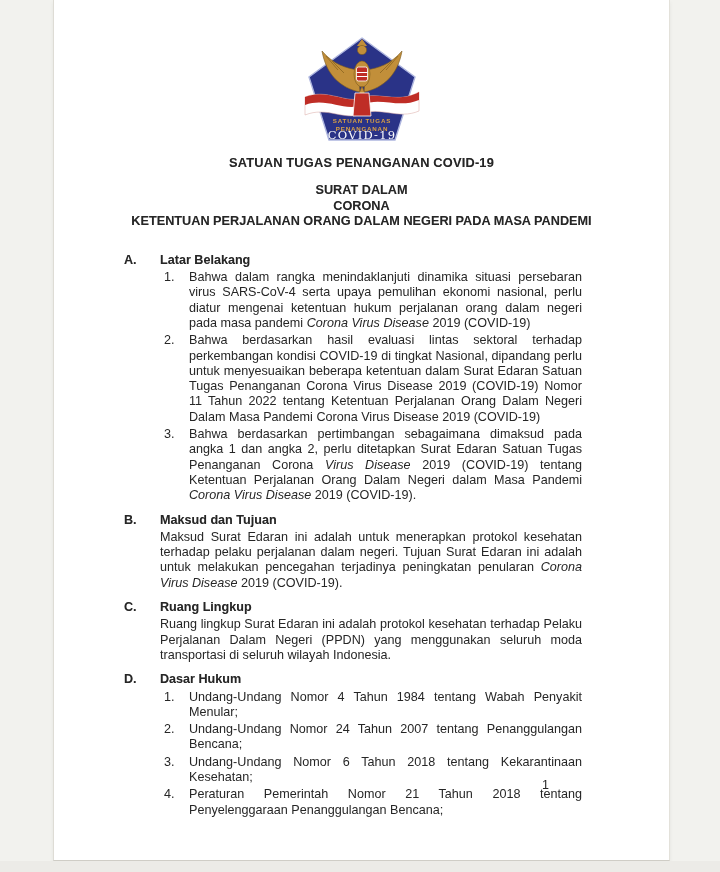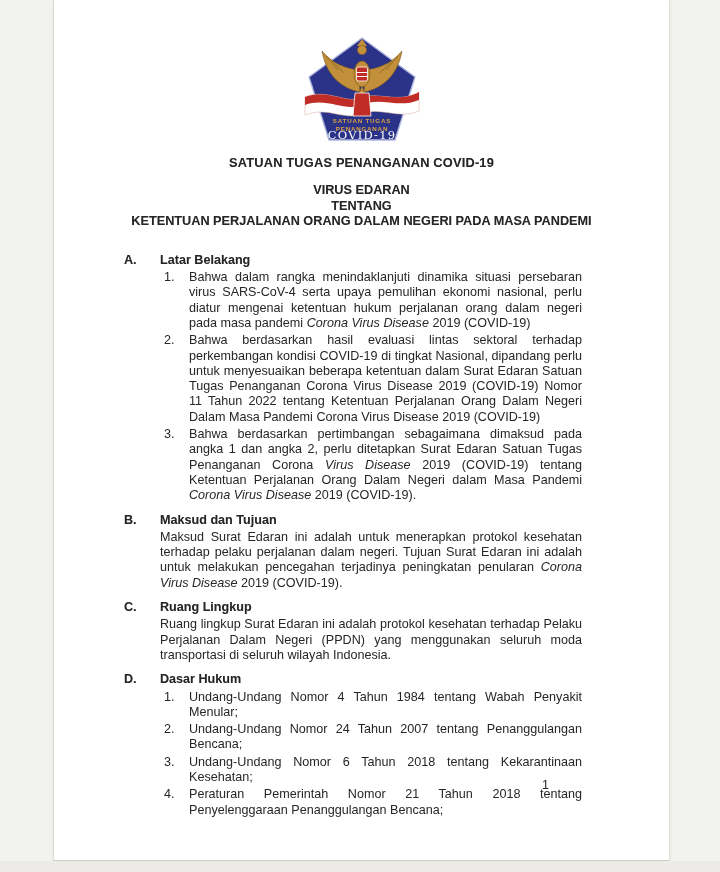--- a/index.html
+++ b/index.html
@@ -73,22 +73,22 @@
         <text x="68" y="87" text-anchor="middle" font-family="Liberation Sans, sans-serif" font-size="6.2" font-weight="bold" letter-spacing="0.8" fill="#d9a045">SATUAN TUGAS</text>
         <text x="68" y="94.5" text-anchor="middle" font-family="Liberation Sans, sans-serif" font-size="6.2" font-weight="bold" letter-spacing="0.8" fill="#d9a045">PENANGANAN</text>
         <text x="68" y="103" text-anchor="middle" font-family="DejaVu Serif, serif" font-size="11.5" letter-spacing="1.2" fill="#fdfdfd">COVID-19</text>
       </g>
     </svg>
   </div>
 
   <div class="org-name">SATUAN TUGAS PENANGANAN COVID-19</div>
 
   <div class="title-block">
-    <div class="title-line">VIRUS EDARAN</div>
-    <div class="title-line">TENTANG</div>
+    <div class="title-line">SURAT DALAM</div>
+    <div class="title-line">CORONA</div>
     <div class="title-line">KETENTUAN PERJALANAN ORANG DALAM NEGERI PADA MASA PANDEMI</div>
   </div>
 
   <div class="content">
     <div class="sections">
 
       <div class="section">
         <div class="sec-head">
           <span class="sec-letter">A.</span>
           <span>Latar Belakang</span>

